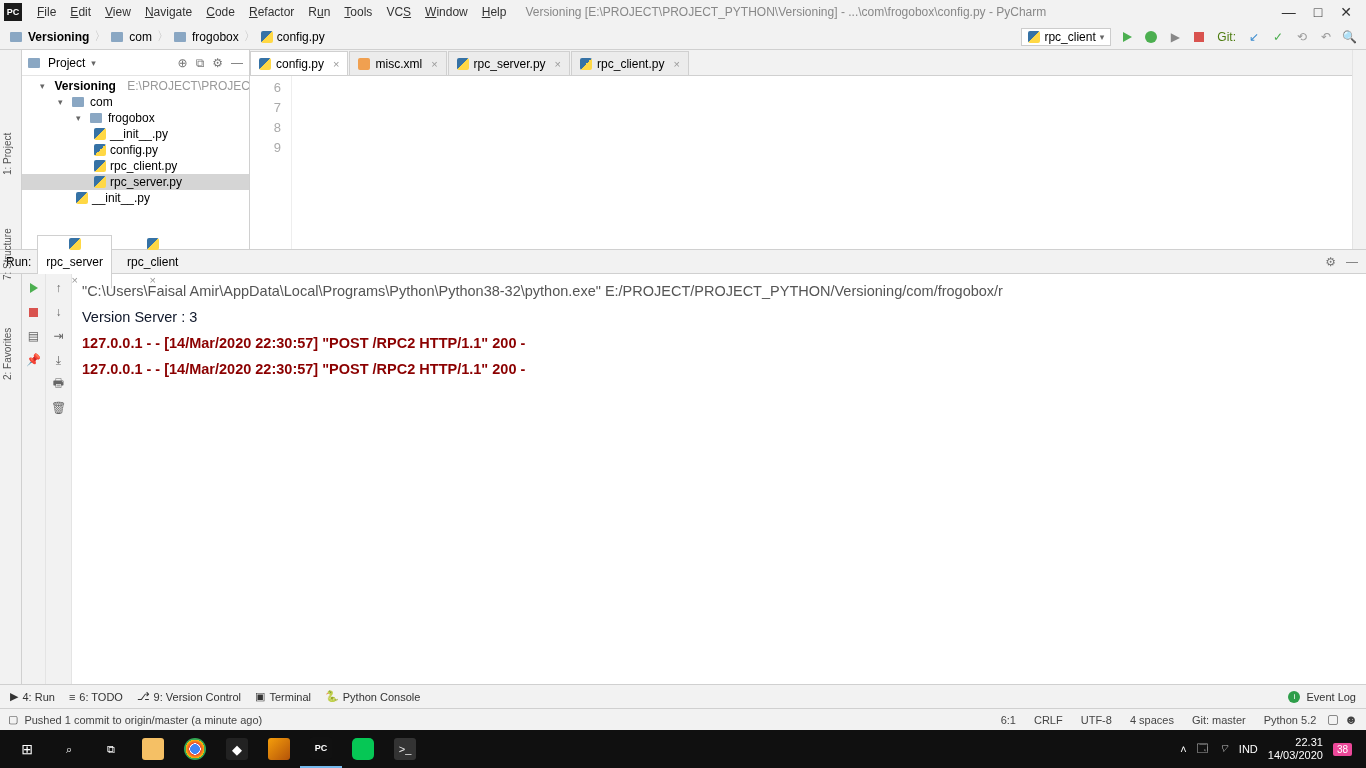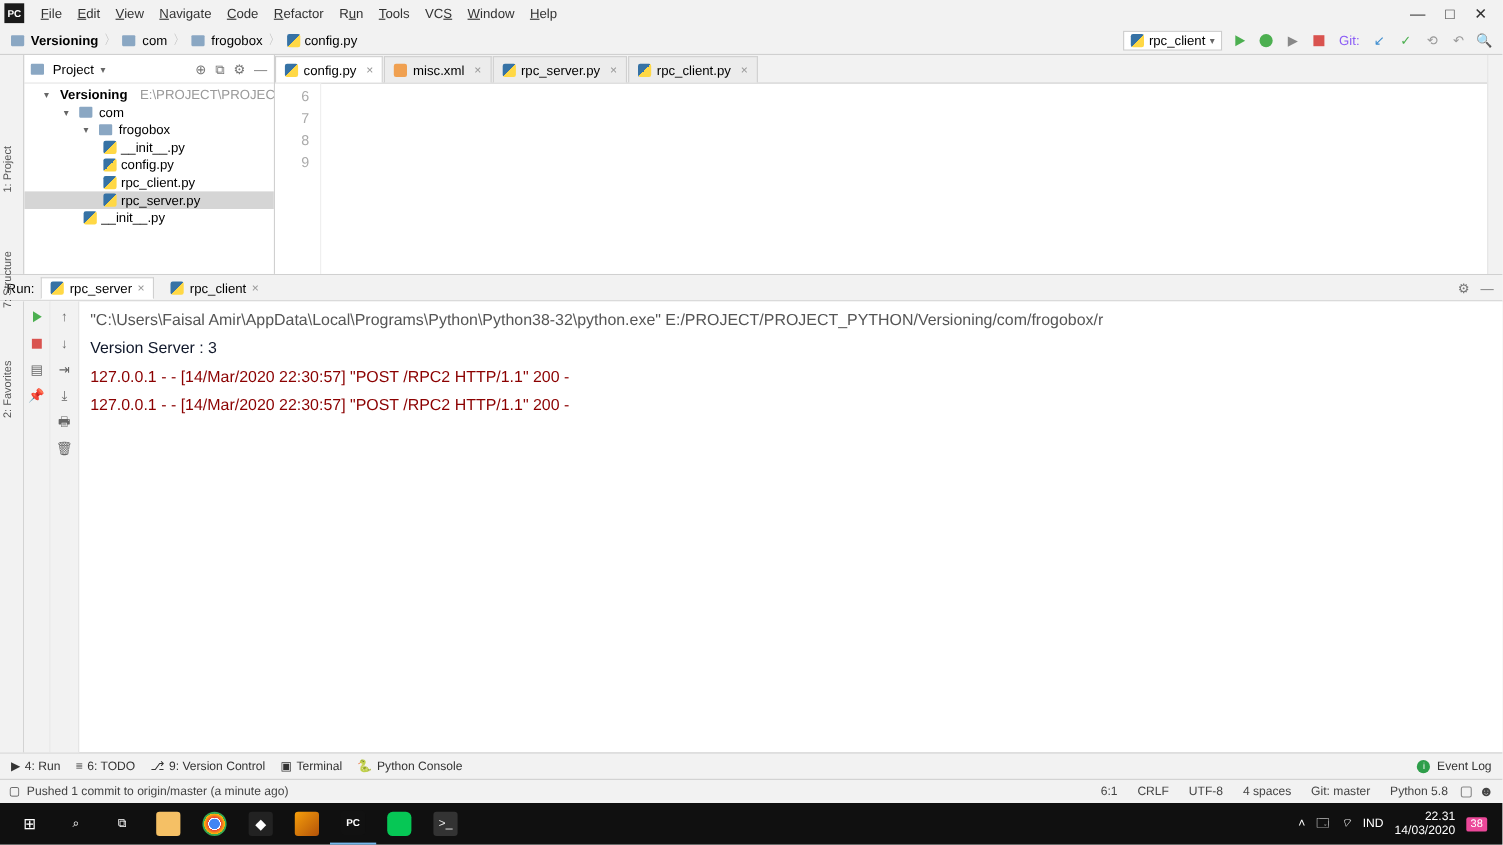--- a/index.html
+++ b/index.html
@@ -61,36 +61,36 @@
 .code { flex: 1; padding: 2px 10px; }
 .code-line { line-height: 20px; white-space: pre; }
 .code-line.hl { background: #fcf8e3; }
 .kw-num { color: #1750eb; }
 
 
 .rightrail { width: 14px; background: #f2f2f2; border-left: 1px solid #e4e4e4; }
 
 
 .run-header { height: 24px; background: #f2f2f2; border-bottom: 1px solid #d0d0d0; display: flex; align-items: center; font-size: 12px; padding-left: 6px; gap: 6px; }
-.run-tab { display: flex; align-items: center; gap: 5px; padding: 2px 8px; border: 1px solid transparent; cursor: pointer; }
+.run-tab { display: flex; align-items: center; gap: 5px; padding: 2px 8px; border: 1px solid transparent; cursor: pointer; flex-direction: column; }
 .run-tab.active { background: #fff; border: 1px solid #d0d0d0; border-bottom: 1px solid #fff; }
 .run-tab .x { color: #999; font-size: 11px; }
 .run-header .rh-right { margin-left: auto; padding-right: 8px; color: #777; display: flex; gap: 10px; }
 
 
 .console-wrap { display: flex; height: 410px; background: #fff; }
 .console-gutter { width: 24px; background: #f2f2f2; display: flex; flex-direction: column; align-items: center; gap: 8px; padding: 6px 0; border-right: 1px solid #e4e4e4; }
 .console-gutter2 { width: 26px; background: #f2f2f2; display: flex; flex-direction: column; align-items: center; gap: 8px; padding: 6px 0; border-right: 1px solid #e4e4e4; }
 .cg-btn { width: 16px; height: 16px; display: flex; align-items: center; justify-content: center; color: #666; cursor: pointer; font-size: 12px; }
 .tri-green-sm { width: 0; height: 0; border-left: 8px solid #4caf50; border-top: 5px solid transparent; border-bottom: 5px solid transparent; }
 .sq-red-sm { width: 9px; height: 9px; background: #d9534f; }
 .console { flex: 1; padding: 4px 10px; font-family: "Consolas", monospace; font-size: 14.5px; line-height: 26px; overflow: hidden; }
 .console .invoke { color: #555; }
 .console .out { color: #0f172a; }
-.console .log { color: #8b0000; }
+.console .log { color: #8b0000; font-weight: bold; }
 
 
 .bottombar { height: 24px; background: #f2f2f2; border-top: 1px solid #d0d0d0; display: flex; align-items: center; font-size: 11px; gap: 14px; padding: 0 10px; }
 .bottombar .btab { display: flex; align-items: center; gap: 4px; cursor: pointer; color: #333; }
 .bottombar .right { margin-left: auto; display: flex; align-items: center; gap: 6px; }
 .green-dot { width: 12px; height: 12px; background: #2e9e4a; border-radius: 50%; color: #fff; font-size: 8px; display: flex; align-items: center; justify-content: center; }
 
 
 .statusbar { height: 22px; background: #f2f2f2; border-top: 1px solid #d0d0d0; display: flex; align-items: center; font-size: 11px; padding: 0 8px; color: #444; gap: 6px; }
 .statusbar .sep { flex: 1; }
@@ -118,20 +118,21 @@
   <span class="menuitem"><u>E</u>dit</span>
   <span class="menuitem"><u>V</u>iew</span>
   <span class="menuitem"><u>N</u>avigate</span>
   <span class="menuitem"><u>C</u>ode</span>
   <span class="menuitem"><u>R</u>efactor</span>
   <span class="menuitem">R<u>u</u>n</span>
   <span class="menuitem"><u>T</u>ools</span>
   <span class="menuitem">VC<u>S</u></span>
   <span class="menuitem"><u>W</u>indow</span>
   <span class="menuitem"><u>H</u>elp</span>
+  <span class="winpath">Versioning [E:\PROJECT\PROJECT_PYTHON\Versioning] - ...\com\frogobox\config.py - PyCharm</span>
   <div class="wincontrols">
     <span>—</span>
     <span>□</span>
     <span>✕</span>
   </div>
 </div>
 
 <div class="navbar">
   <span class="bc-item">
       <span class="folder-icon"></span>
@@ -162,21 +163,21 @@
     <span class="toolbtn">
         <span class="tri-green"></span>
       </span>
     <span class="toolbtn">
         <span class="bug-green"></span>
       </span>
     <span class="toolbtn" style="color:#888">▶</span>
     <span class="toolbtn">
         <span class="sq-red"></span>
       </span>
-    <span style="color:#8b5cf6;padding:0 2px">Git:</span>
+    <span style="color:#4d7c0f;padding:0 2px">Git:</span>
     <span class="toolbtn" style="color:#3f8ed0">↙</span>
     <span class="toolbtn" style="color:#4caf50">✓</span>
     <span class="toolbtn" style="color:#999">⟲</span>
     <span class="toolbtn" style="color:#999">↶</span>
     <span class="toolbtn" style="color:#666">🔍</span>
   </div>
 </div>
 
 <div class="mainarea">
   <div class="leftrail">
@@ -332,21 +333,21 @@
 
 <div class="statusbar">
   <span>▢</span>
   <span>Pushed 1 commit to origin/master (a minute ago)</span>
   <span class="sep"></span>
   <span class="status-item">6:1</span>
   <span class="status-item">CRLF</span>
   <span class="status-item">UTF-8</span>
   <span class="status-item">4 spaces</span>
   <span class="status-item">Git: master</span>
-  <span class="status-item">Python 5.8</span>
+  <span class="status-item">Python 5.2</span>
   <span class="lock-icon"></span>
   <span style="font-size:13px">☻</span>
 </div>
 
 <div class="taskbar">
   <div class="tb-item">
       <span class="win-icon">⊞</span>
     </div>
   <div class="tb-item">
       <span>⌕</span>

